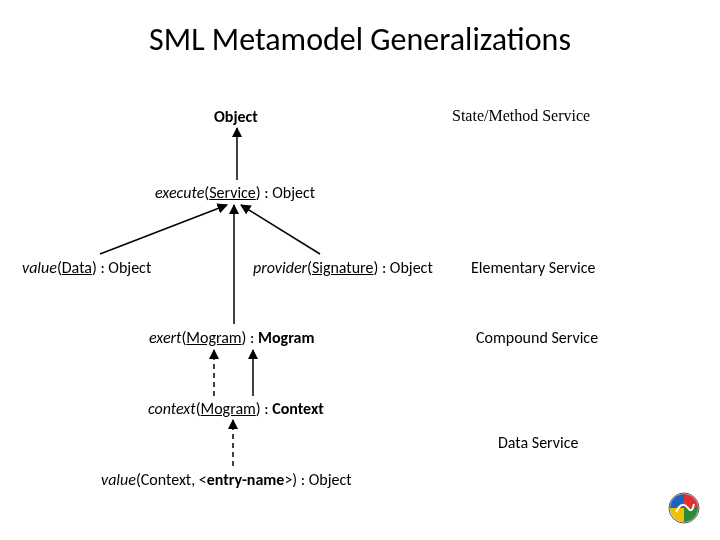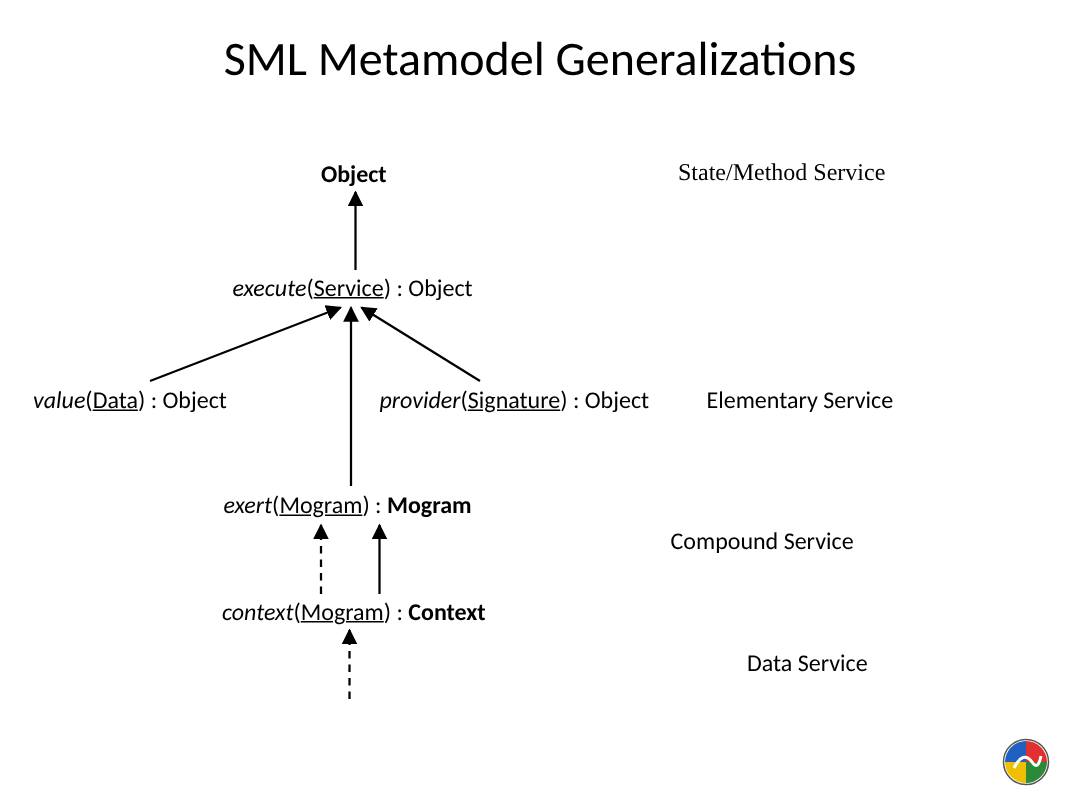--- a/index.html
+++ b/index.html
@@ -33,28 +33,31 @@
   <div class="node" style="left:237px; top:258px;margin-left:16px;">
     <span class="italic">provider</span><span>(</span><span class="under">Signature</span><span>) : Object</span>
   </div>
 
   <div class="node" style="left:149px; top:328px;">
     <span class="italic">exert</span><span>(</span><span class="under">Mogram</span><span>) : </span><span class="fw-bold">Mogram</span>
   </div>
 
   <div class="node" style="left:471px; top:258px;">Elementary Service</div>
 
-  <div class="node" style="left:447px; top:328px;margin-top:24px;">Compound Service</div>
+  <div class="node" style="left:476px; top:328px;">Compound Service</div>
 
   <div class="node" style="left:148px; top:399px;">
     <span class="italic">context</span><span>(</span><span class="under">Mogram</span><span>) : </span><span class="fw-bold">Context</span>
   </div>
 
   <div class="node" style="left:498px; top:399px;margin-top:34px;">Data Service</div>
 
+  <div class="node" style="left:101px; top:470px;">
+    <span class="italic">value</span><span>(Context, &lt;</span><span class="fw-bold">entry-name</span><span>&gt;) : Object</span>
+  </div>
 
   <svg class="arrows">
     <defs>
       <marker id="arrow" viewBox="0 0 10 10" refX="9" refY="5" markerWidth="7" markerHeight="7" orient="auto-start-reverse">
         <path d="M 0 0 L 10 5 L 0 10 z" fill="#000"></path>
       </marker>
     </defs>
 
     <line x1="237" y1="180" x2="237" y2="128" stroke="#000" stroke-width="1.5" marker-end="url(#arrow)"></line>
 

